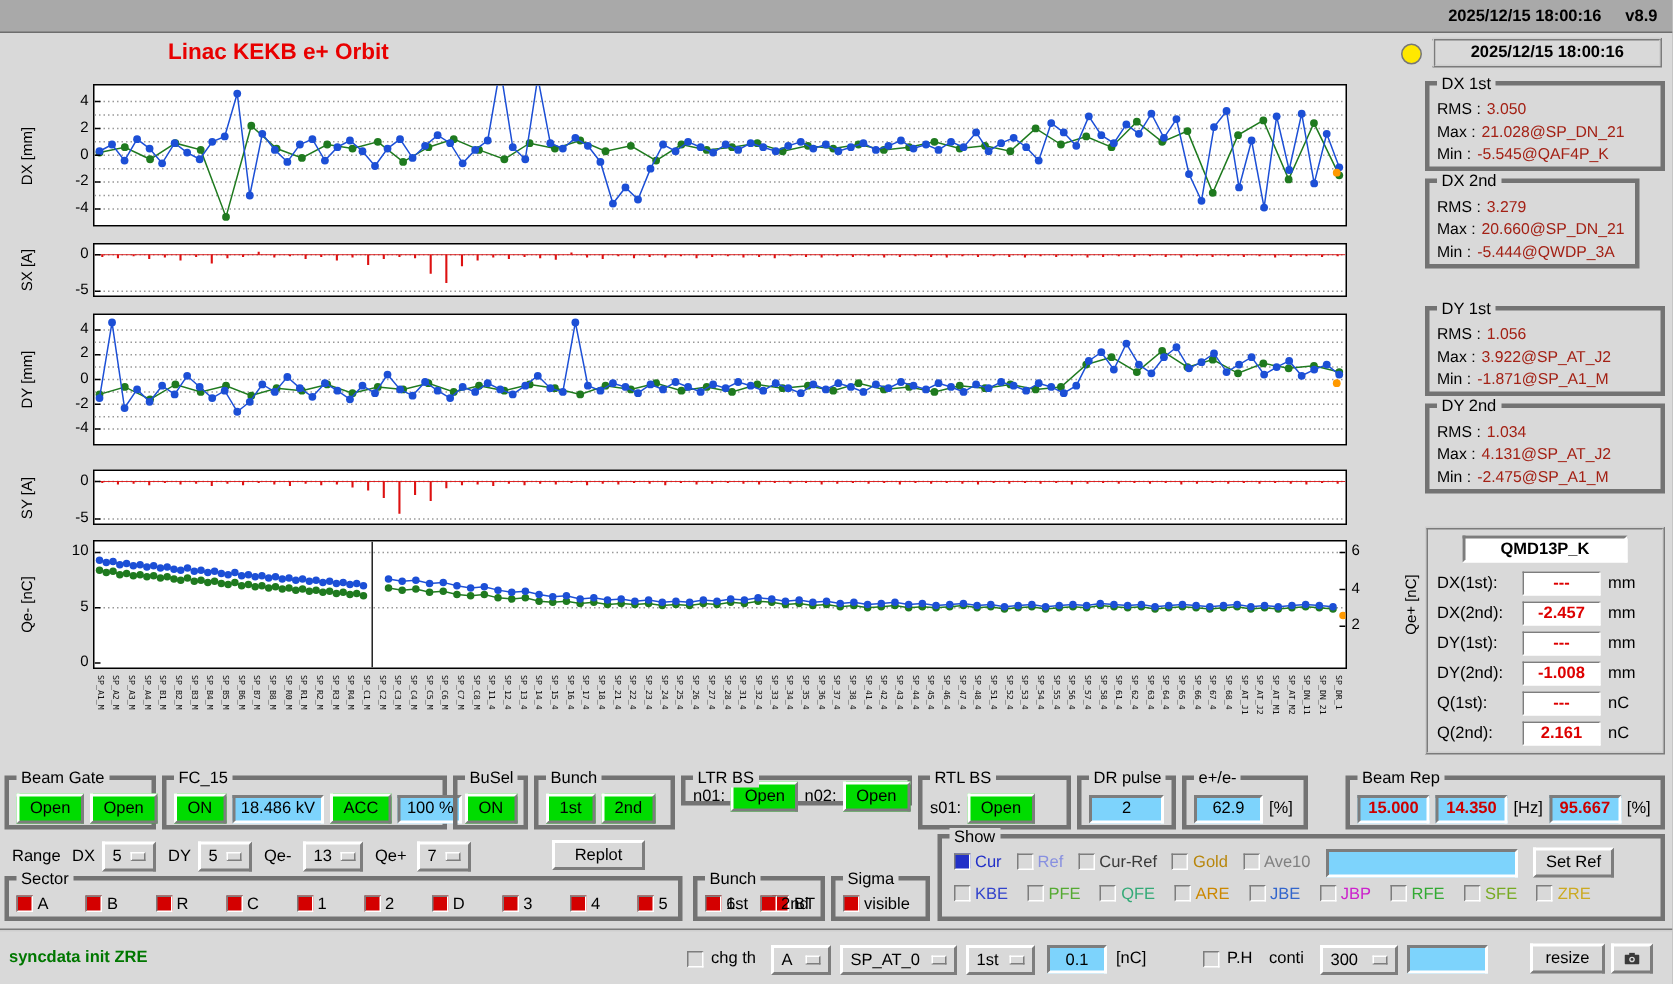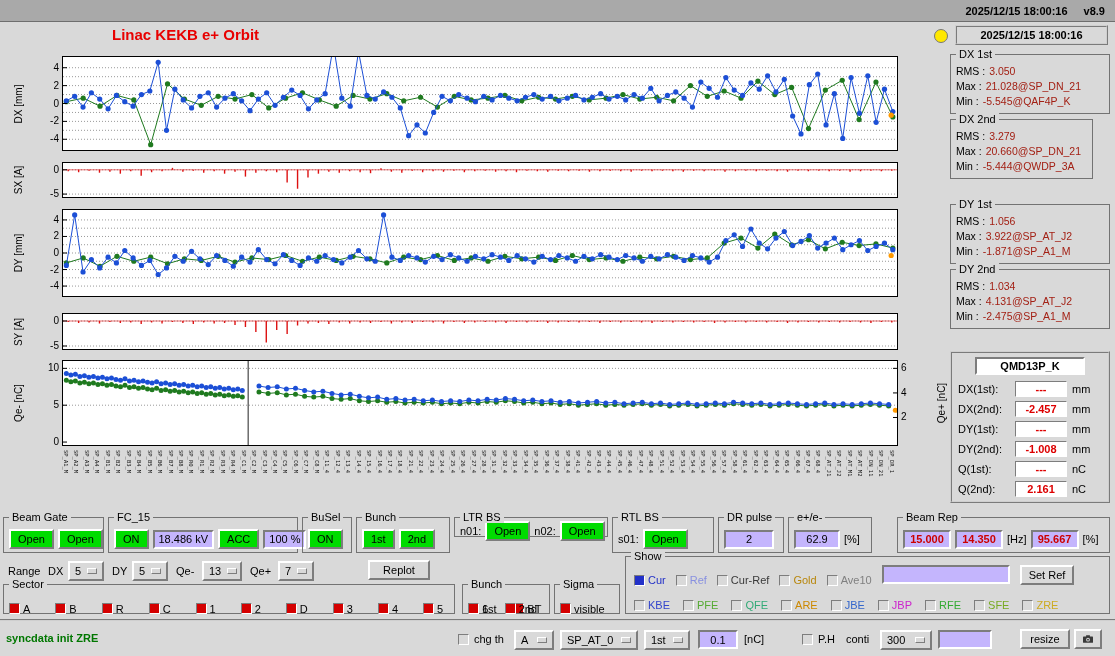--- a/index.html
+++ b/index.html
@@ -18,44 +18,44 @@
   .panel { position:absolute; background:#fff; border:1px solid #000; }
   .ytick { position:absolute; left:-28px; width:24px; text-align:right; font-size:10px; line-height:12px; }
   .ytick-r { position:absolute; right:-28px; width:24px; text-align:left; font-size:10px; line-height:12px; }
   .axis-label { position:absolute; left:-50px; top:50%; transform:translateY(-50%) rotate(180deg);
                 writing-mode:vertical-rl; font-size:10px; white-space:nowrap; }
   .axis-label.right { left:auto; right:-50px; }
   #bpm-band { position:absolute; left:62px; top:450px; width:836px; height:58px; overflow:hidden; }
   .bpm { position:absolute; top:0; writing-mode:vertical-rl; font-family:"DejaVu Sans Mono",monospace;
          font-size:5.5px; line-height:6px; color:#111; }
 
-  .groupbox { position:absolute; border:1px solid #737373; display:flex; align-items:center;
+  .groupbox { position:absolute; border:3px solid #737373; display:flex; align-items:center;
               gap:4px; padding:11px 5px 3px; }
   .gb-label { position:absolute; top:-7px; left:5px; background:#d9d9d9; padding:0 3px;
               line-height:12px; font-size:11px; white-space:nowrap; }
   .statbox { display:block; padding:9px 5px 2px; }
   .stat-line { display:flex; gap:4px; line-height:15px; font-size:10.5px; white-space:nowrap; }
   .sv { color:#a32014; }
 
   .btn { display:inline-flex; align-items:center; justify-content:center; height:20px; padding:0 7px;
          background:#d9d9d9; border:2px solid; border-color:#ffffff #7d7d7d #7d7d7d #ffffff;
          font-size:11px; white-space:nowrap; cursor:default; }
   .btn.green { background:#00dc00; }
-  .entry { display:inline-flex; align-items:center; height:19px; padding:2px 4px; background:#c4b5fd;
+  .entry { display:inline-flex; align-items:center; height:19px; padding:2px 4px; background:#7dd3fc;
            border:2px solid; border-color:#7d7d7d #ffffff #ffffff #7d7d7d; font-size:11px; white-space:nowrap; }
   .entry.red { color:#cc0000; font-weight:bold; }
   .entry.center { justify-content:center; }
   .opt { display:inline-flex; align-items:center; justify-content:space-between; height:20px; padding:0 5px;
          background:#d9d9d9; border:2px solid; border-color:#ffffff #7d7d7d #7d7d7d #ffffff;
          font-size:11px; gap:6px; cursor:default; }
   .opt .ind { width:10px; height:6px; background:#d9d9d9; border:1px solid;
               border-color:#ffffff #7d7d7d #7d7d7d #ffffff; flex:none; }
   .cb { width:11px; height:11px; background:#d9d9d9; border:1px solid;
         border-color:#7d7d7d #ffffff #ffffff #7d7d7d; flex:none; }
-  .citem { display:inline-flex; align-items:center; gap:3px; white-space:nowrap;margin-top:11px; }
+  .citem { display:inline-flex; align-items:flex-start; gap:3px; white-space:nowrap; }
   .lbl { white-space:nowrap; }
   .abs { position:absolute; }
 
   #monitor { position:absolute; left:950px; top:351px; width:160px; height:152px;
              border:2px ridge #cfcfcf; padding:4px 6px; }
   .mon-title { width:110px; margin:0 auto 4px; height:18px; background:#fff; border:2px solid;
                border-color:#7d7d7d #ffffff #ffffff #7d7d7d; display:flex; align-items:center;
                justify-content:center; font-weight:bold;text-align:center; }
   .mon-row { display:flex; align-items:center; gap:5px; height:20px; }
   .mon-label { width:52px; }

